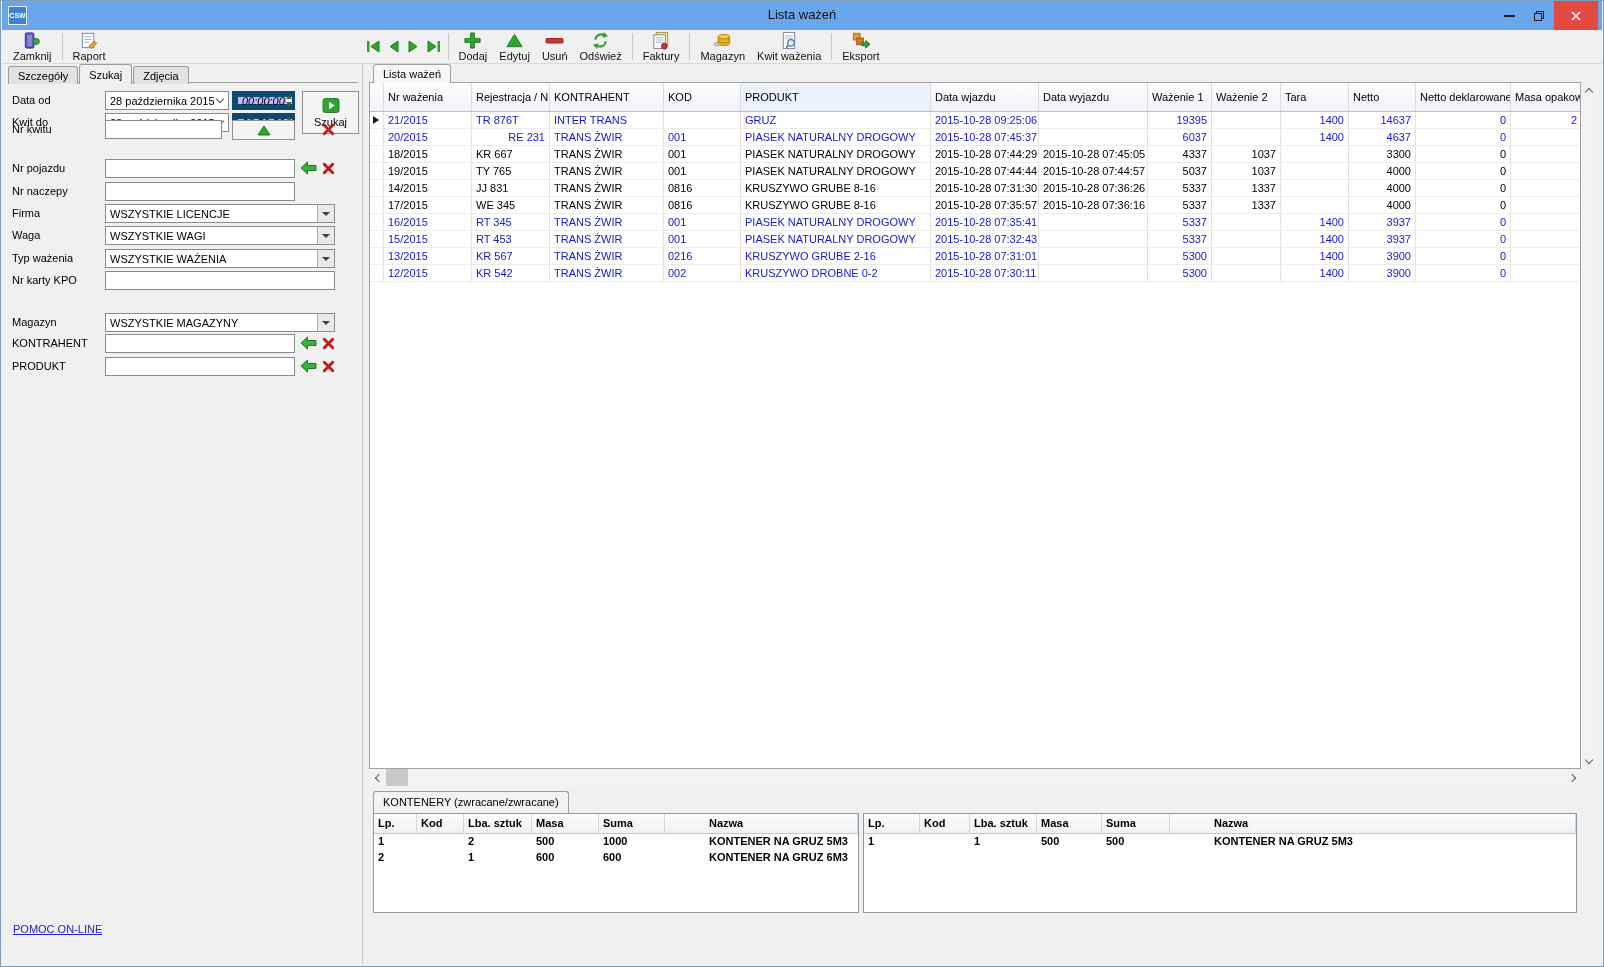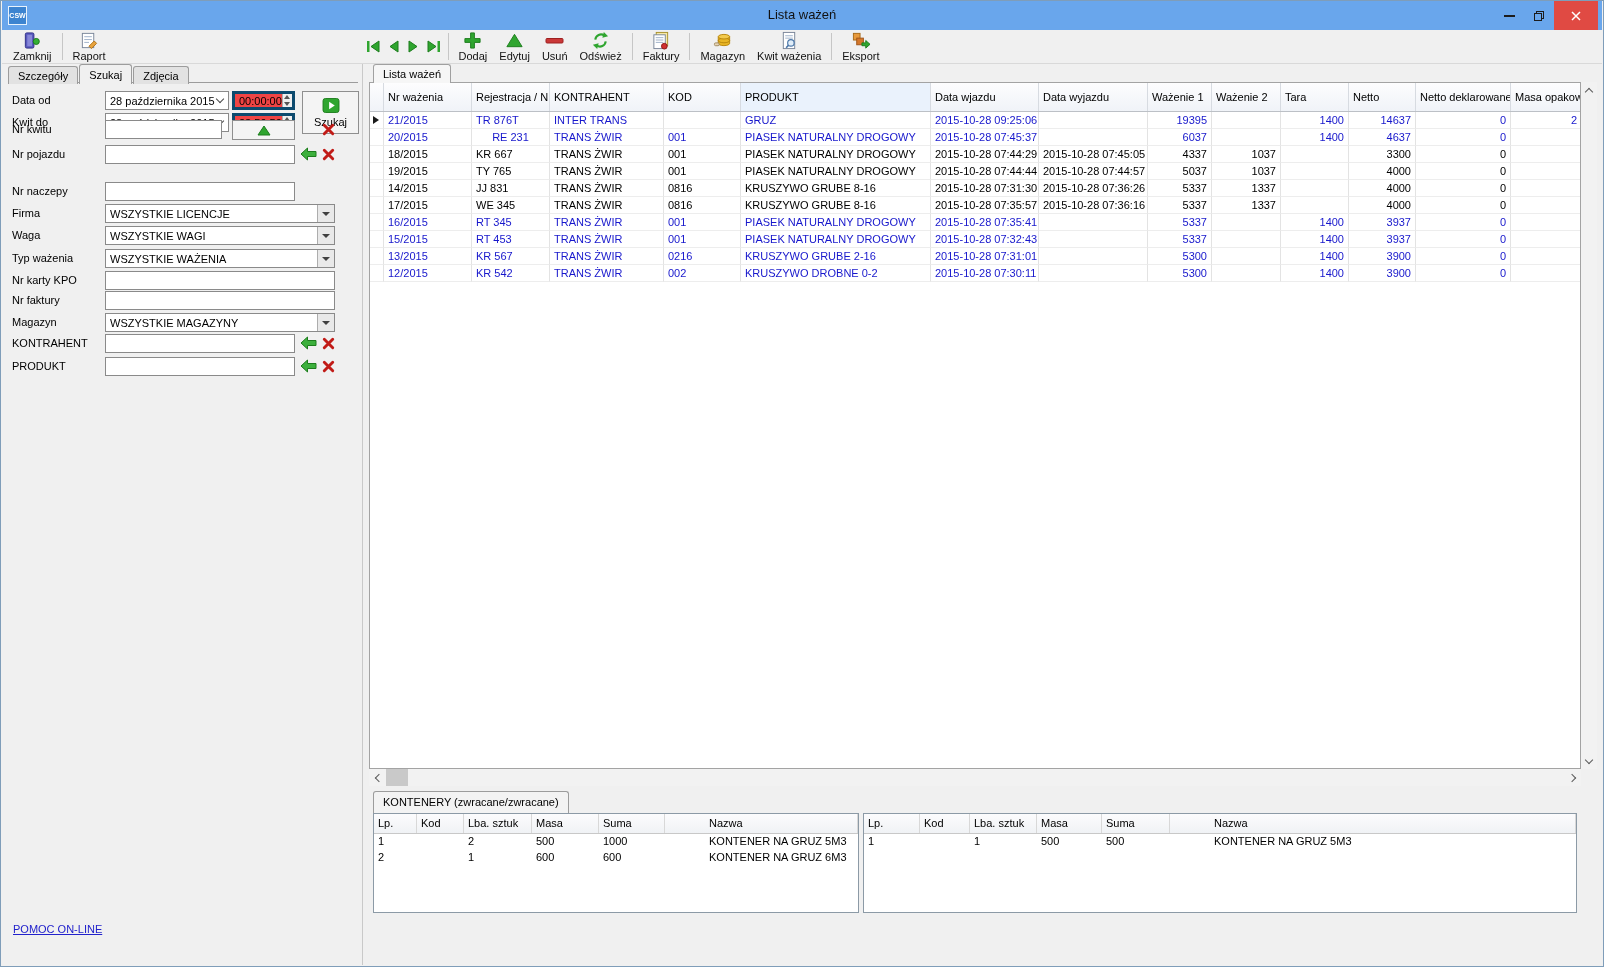--- a/index.html
+++ b/index.html
@@ -45,22 +45,22 @@
          font-family:"Liberation Sans", sans-serif; font-size:11px; padding:0 3px; }
   .combo { position:absolute; top:0; height:19px; border:1px solid #8A8A8A; background:#fff;
            display:flex; align-items:center; }
   .combo .val { flex:1; padding-left:4px; white-space:nowrap; overflow:hidden; }
   .combo .cbtn { width:17px; height:100%; background:#E9E9E9; border-left:1px solid #ADADAD;
                  display:flex; align-items:center; justify-content:center; }
   .tri-down { width:0; height:0; border-left:4px solid transparent; border-right:4px solid transparent;
               border-top:4px solid #404040; }
   .chev { display:inline-block; width:6px; height:6px; border-right:1.4px solid #4a4a4a;
           border-bottom:1.4px solid #4a4a4a; transform:rotate(45deg); margin-right:5px; margin-top:-3px; }
-  .timebox { position:absolute; top:0; height:19px; border:3px solid #0c4a6e; background:#ef4444;
-             display:flex; align-items:center; }
+  .timebox { position:absolute; top:0; height:19px; border:6px solid #0c4a6e; background:#c4b5fd;
+             display:flex; align-items:center;font-style:italic; }
   .timebox .val { flex:1; padding-left:4px; }
   .spin { width:15px; height:100%; border-left:1px solid #ADADAD; background:#EFEFEF;
           display:flex; flex-direction:column; align-items:center; justify-content:center; gap:3px; }
   .arr-up { width:0; height:0; border-left:3.5px solid transparent; border-right:3.5px solid transparent;
             border-bottom:4px solid #555; }
   .arr-dn { width:0; height:0; border-left:3.5px solid transparent; border-right:3.5px solid transparent;
             border-top:4px solid #555; }
   .btn-raised { position:absolute; background:#F4F4F4; border:1px solid #8F8F8F;
                 display:flex; align-items:center; justify-content:center;
                 font-family:"Liberation Sans", sans-serif; font-size:11px; }
@@ -97,21 +97,21 @@
   .hthumb { position:absolute; left:17px; top:0; width:22px; height:17px; background:#C9C9C9; }
 
   
   .ctn-tab { position:absolute; left:372px; top:790px; height:22px; padding:4px 9px 0;
              background:#F3F3F3; border:1px solid #9C9C9C; border-bottom:none; border-radius:3px 3px 0 0; z-index:2; }
   .ctn-table { position:absolute; top:812px; height:100px; background:#fff; border:1px solid #8C9AA6; overflow:hidden; }
   .ctn-left  { left:372px; width:486px; }
   .ctn-right { left:862px; width:714px; }
   .crow { display:flex; height:16px; }
   .crow.head { height:20px; background:linear-gradient(#FCFCFD,#F0F2F5); border-bottom:1px solid #C8C8C8; }
-  .ccell { flex:none; padding:1px 4px 15px; white-space:nowrap; overflow:hidden; }
+  .ccell { flex:none; padding:1px 4px 15px; white-space:nowrap; overflow:hidden;font-weight:bold; }
   .crow.head .ccell { border-right:1px solid #D8D8D8; line-height:17px; }
   .ccell.grow-last { flex:1;margin-left:40px; }
 
   
   .statusbar { position:absolute; left:368px; top:916px; width:1228px; height:25px; background:#F0F0F0;
                border:1px solid #B2B2B2; display:flex; align-items:center; }
   .statusbar .slabel { margin-left:7px; width:119px; }
   .statusbar .sval { font-weight:bold; }
 </style>
 </head>
@@ -325,21 +325,21 @@
             <polygon points="7,1 13,10 1,10" fill="#2FA52F" stroke="#1C7C1C"></polygon>
           </svg>
       </button>
       <button class="icon-btn" style="left:319px">
         <svg width="15" height="15" viewBox="0 0 16 16">
             <path d="M3.5 3.5 L12.5 12.5 M12.5 3.5 L3.5 12.5" stroke="#C11B17" stroke-width="3.1" stroke-linecap="round"></path>
           </svg>
       </button>
     </div>
 
-    <div class="frow" style="top:81px">
+    <div class="frow" style="top:95px">
       <span class="flabel">Nr pojazdu</span>
       <input class="inp" style="left: 103px; width: 190px;" value="">
       <button class="icon-btn" style="left:298px">
         <svg width="17" height="14" viewBox="0 0 17 14">
             <path d="M7.5 1 L1 7 l6.5 6 V9.5 H16 v-5 H7.5 Z" fill="#3CB03C" stroke="#1C7C1C"></path>
           </svg>
       </button>
       <button class="icon-btn" style="left:319px">
         <svg width="15" height="15" viewBox="0 0 16 16">
             <path d="M3.5 3.5 L12.5 12.5 M12.5 3.5 L3.5 12.5" stroke="#C11B17" stroke-width="3.1" stroke-linecap="round"></path>
@@ -374,24 +374,20 @@
       <span class="flabel">Typ ważenia</span>
       <div class="combo" style="left:103px;width:230px">
         <span class="val">WSZYSTKIE WAŻENIA</span>
         <span class="cbtn">
             <span class="tri-down"></span>
           </span>
       </div>
     </div>
     <div class="frow" style="top:207px">
       <span class="flabel">Nr karty KPO</span>
-      <input class="inp" style="left: 103px; width: 230px;" value="">
-    </div>
-    <div class="frow" style="top:227px">
-      <span class="flabel">Nr faktury</span>
       <input class="inp" style="left: 103px; width: 230px;" value="">
     </div>
     <div class="frow" style="top:249px">
       <span class="flabel">Magazyn</span>
       <div class="combo" style="left:103px;width:230px">
         <span class="val">WSZYSTKIE MAGAZYNY</span>
         <span class="cbtn">
             <span class="tri-down"></span>
           </span>
       </div>
@@ -459,21 +455,21 @@
           <div class="gcell" style="width: 64px; text-align: right;">19395</div>
           <div class="gcell" style="width: 69px; text-align: right;"></div>
           <div class="gcell" style="width: 68px; text-align: right;">1400</div>
           <div class="gcell" style="width: 67px; text-align: right;">14637</div>
           <div class="gcell" style="width: 95px; text-align: right;">0</div>
           <div class="gcell" style="width: 71px; text-align: right;">2</div>
         </div>
         <div class="grow blue">
           <div class="gcell gmark" style="width: 14px;"></div>
           <div class="gcell" style="width: 88px; text-align: left;">20/2015</div>
-          <div class="gcell" style="width: 78px; text-align: center;">RE 231</div>
+          <div class="gcell" style="width: 78px; text-align: right;">RE 231</div>
           <div class="gcell" style="width: 114px; text-align: left;">TRANS ŻWIR</div>
           <div class="gcell" style="width: 77px; text-align: left;">001</div>
           <div class="gcell" style="width: 190px; text-align: left;">PIASEK NATURALNY DROGOWY</div>
           <div class="gcell" style="width: 108px; text-align: left;">2015-10-28 07:45:37</div>
           <div class="gcell" style="width: 109px; text-align: left;"></div>
           <div class="gcell" style="width: 64px; text-align: right;">6037</div>
           <div class="gcell" style="width: 69px; text-align: right;"></div>
           <div class="gcell" style="width: 68px; text-align: right;">1400</div>
           <div class="gcell" style="width: 67px; text-align: right;">4637</div>
           <div class="gcell" style="width: 95px; text-align: right;">0</div>

